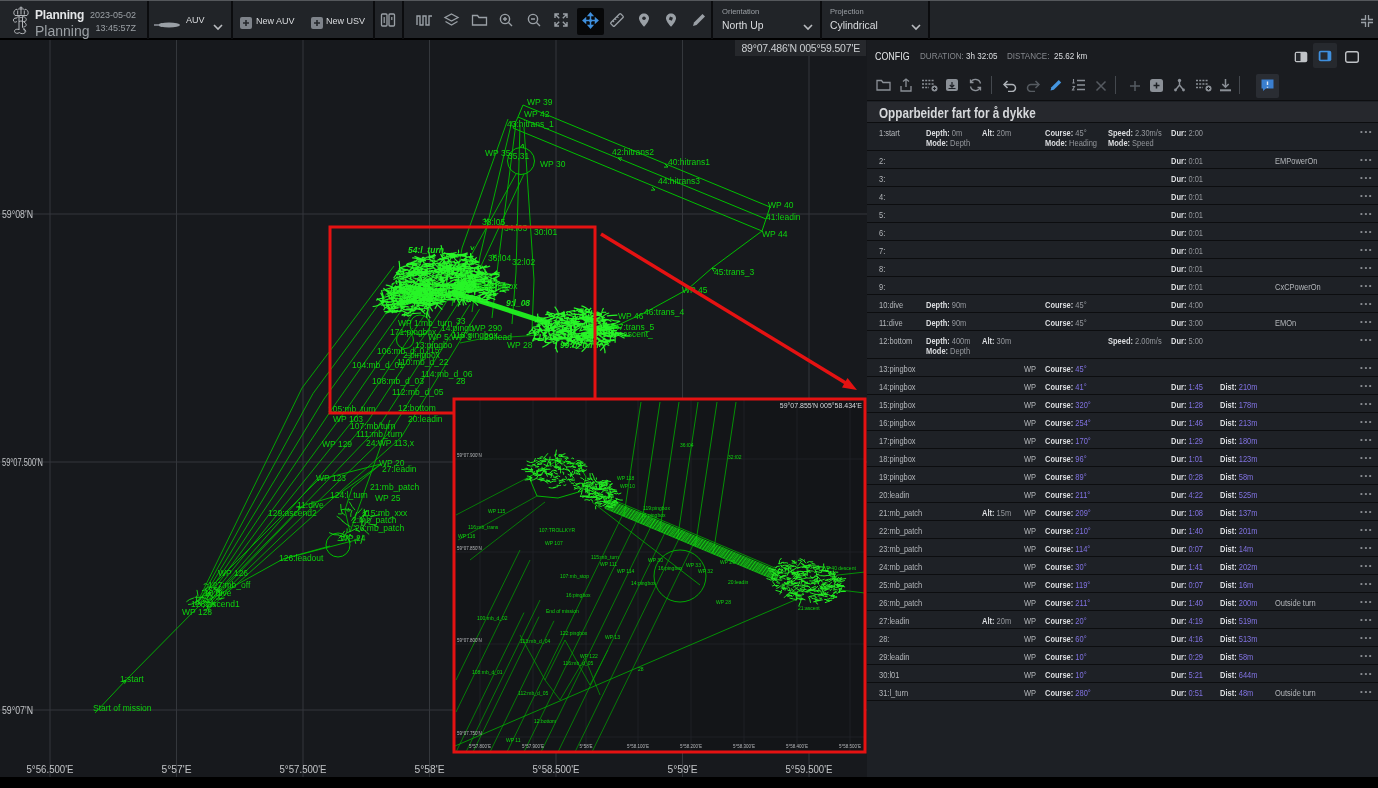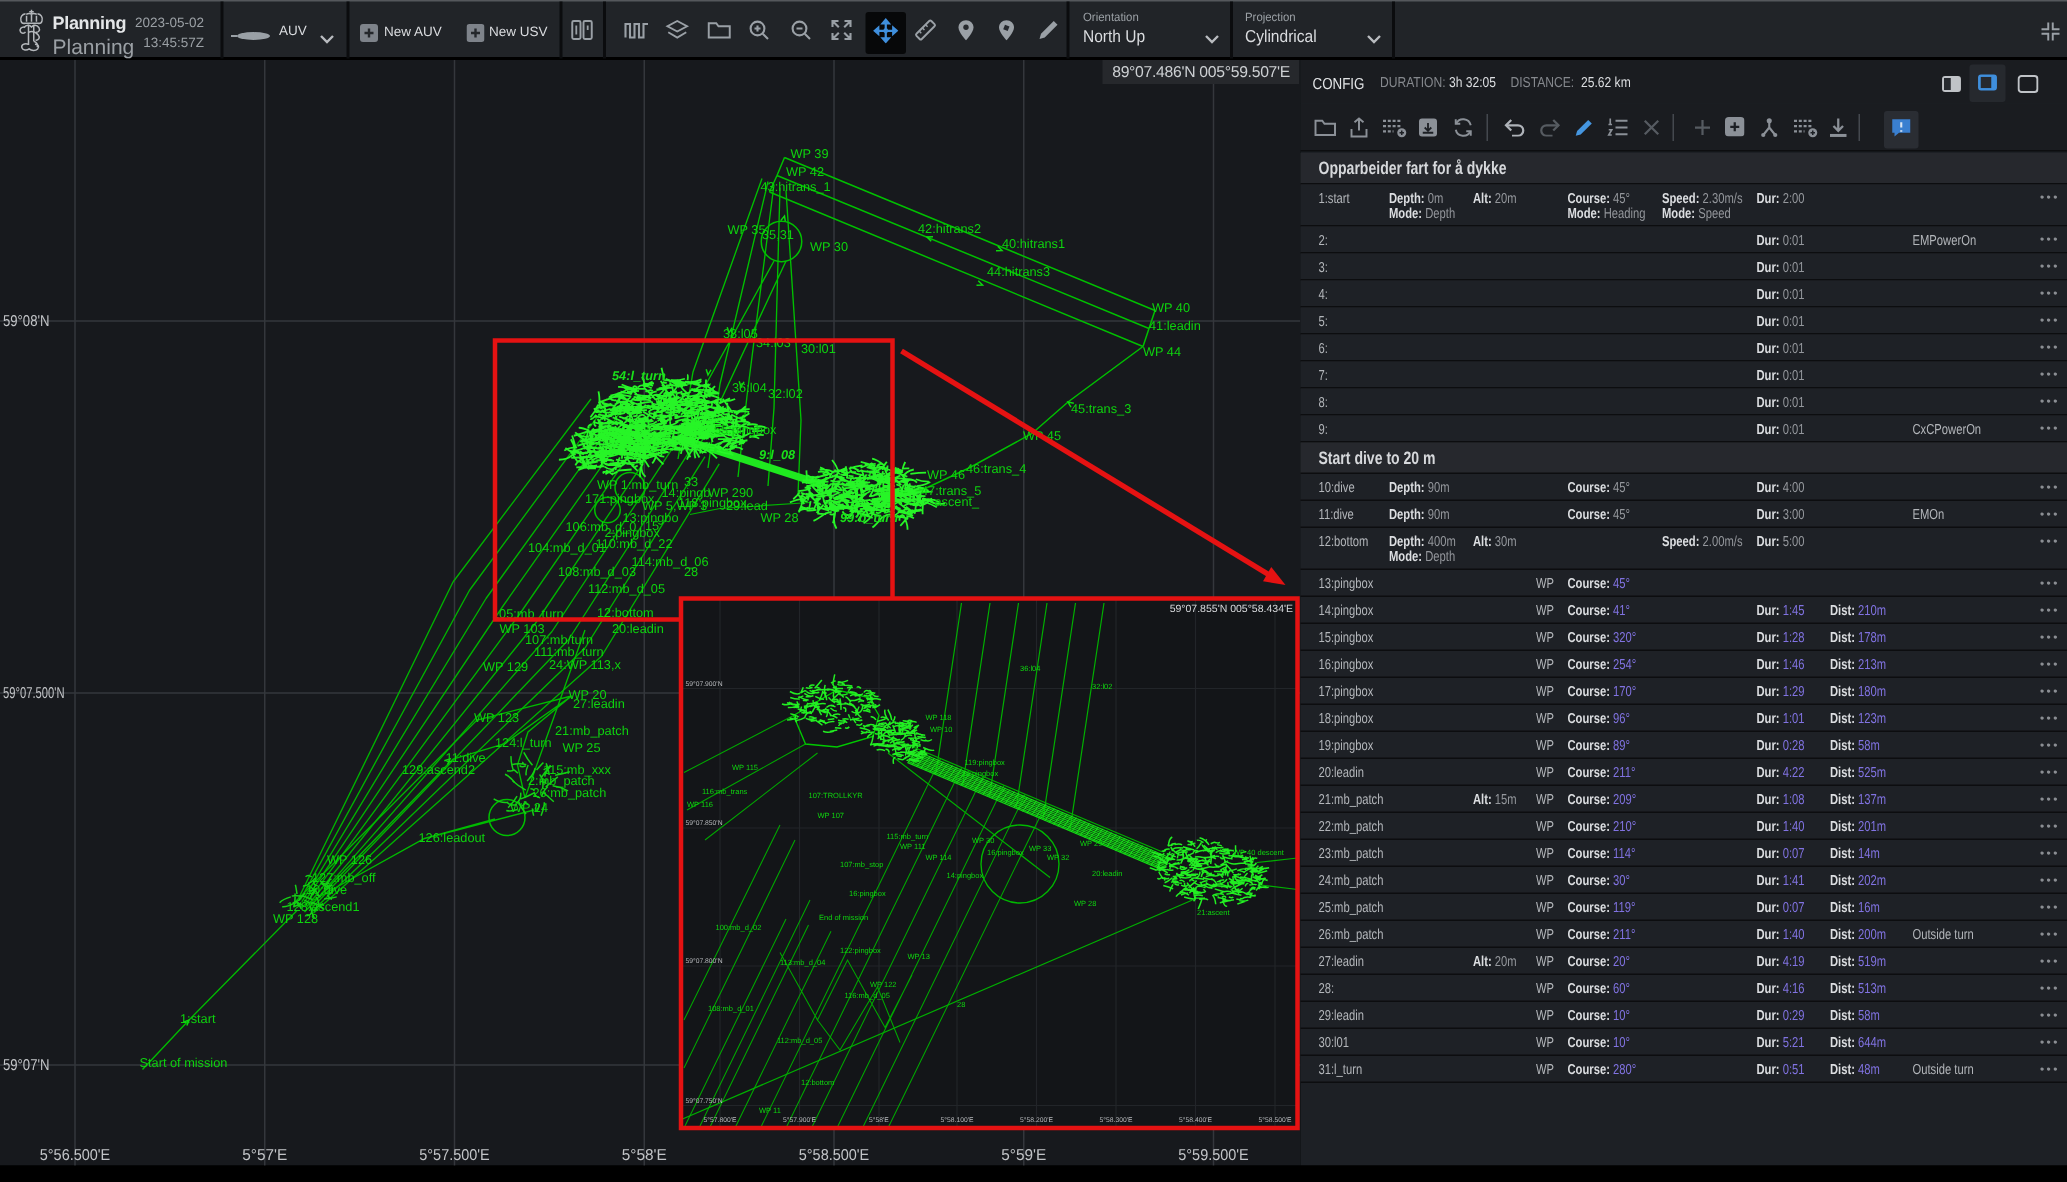--- a/index.html
+++ b/index.html
@@ -12,21 +12,21 @@
 .tt { position:absolute; color:#e4e6e8; font-size:12px; font-weight:bold; letter-spacing:-0.2px; }
 #map { position:absolute; left:0; top:40px; width:867px; height:737px; background:#17191d; }
 #panel { position:absolute; left:867px; top:40px; width:511px; height:737px; background:#1d2025; }
 #phead { position:absolute; left:0; top:0; width:511px; height:29px; background:#1a1c20; }
 .ph { position:absolute; top:10px; font-size:9.6px; transform:scaleX(.84); transform-origin:0 0; white-space:nowrap; }
 #ptools { position:absolute; left:0; top:29px; width:511px; height:32px; background:#1a1c20; border-bottom:1px solid #0d0e10; }
 .pi,.pisel { position:absolute; top:9px; }
 .pisel { top:5px; background:#2a2d33; padding:4px 4px 2px 4px; border-radius:2px; }
 .psep { position:absolute; top:7px; width:1px; height:18px; background:#44484e; }
 #plist { position:absolute; left:0; top:62px; width:511px; }
-.sec { height:21px; background:#26282d; color:#d6d8db; font-size:12px; font-weight:bold;
+.sec { height:21px; background:#26282d; color:#d6d8db; font-size:15px; font-weight:bold;
   line-height:21px; border-bottom:1px solid #0c0d0f; position:relative; }
 .sec span { position:absolute; left:12px; transform:scaleX(.78); transform-origin:0 0; }
 .row { position:relative; background:#1e2126; border-bottom:1px solid #0c0d0f;
   font-size:9.6px; color:#b3b6ba; }
 .row .c { position:absolute; top:4px; white-space:nowrap; transform:scaleX(.78); transform-origin:0 0; }
 .row.two .c { top:4px; }
 .row.two .c.l2 { top:13.5px; }
 .row .c b { color:#dcdee1; font-weight:bold; }
 .row .c i { font-style:normal; }
 .dots { position:absolute; left:493px; top:3.5px; color:#8b8e93; font-size:8px; letter-spacing:1.6px; }
@@ -353,23 +353,20 @@
         <span class="c" style="left:12px">8:</span>
         <span class="c" style="left:304px"><b>Dur:</b> <i style="color:#94979c">0:01</i></span>
         <span class="dots">•••</span>
       </div>
       <div class="row" style="height:18px">
         <span class="c" style="left:12px">9:</span>
         <span class="c" style="left:304px"><b>Dur:</b> <i style="color:#94979c">0:01</i></span>
         <span class="c" style="left:408px">CxCPowerOn</span>
         <span class="dots">•••</span>
       </div>
-      <div class="sec">
-        <span>Start dive to 20 m</span>
-      </div>
       <div class="row" style="height:18px">
         <span class="c" style="left:12px">10:dive</span>
         <span class="c" style="left:59px"><b>Depth:</b> <i style="color:#94979c">90m</i></span>
         <span class="c" style="left:178px"><b>Course:</b> <i style="color:#94979c">45°</i></span>
         <span class="c" style="left:304px"><b>Dur:</b> <i style="color:#94979c">4:00</i></span>
         <span class="dots">•••</span>
       </div>
       <div class="row" style="height:18px">
         <span class="c" style="left:12px">11:dive</span>
         <span class="c" style="left:59px"><b>Depth:</b> <i style="color:#94979c">90m</i></span>

